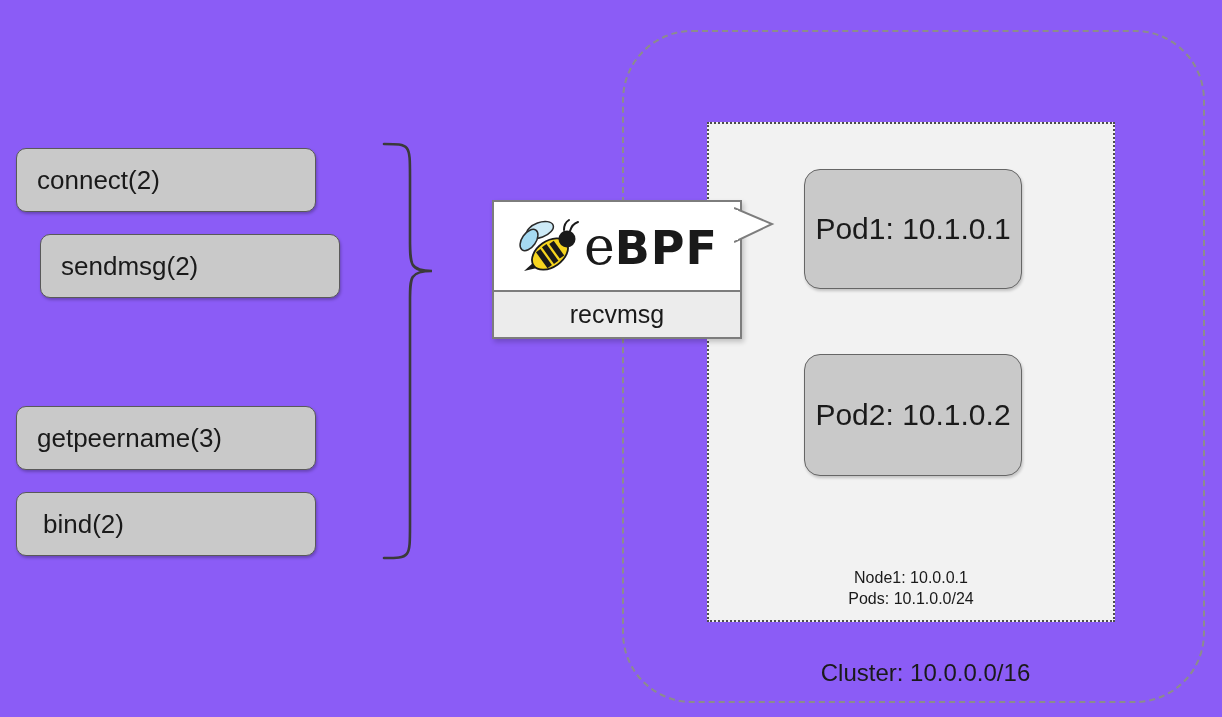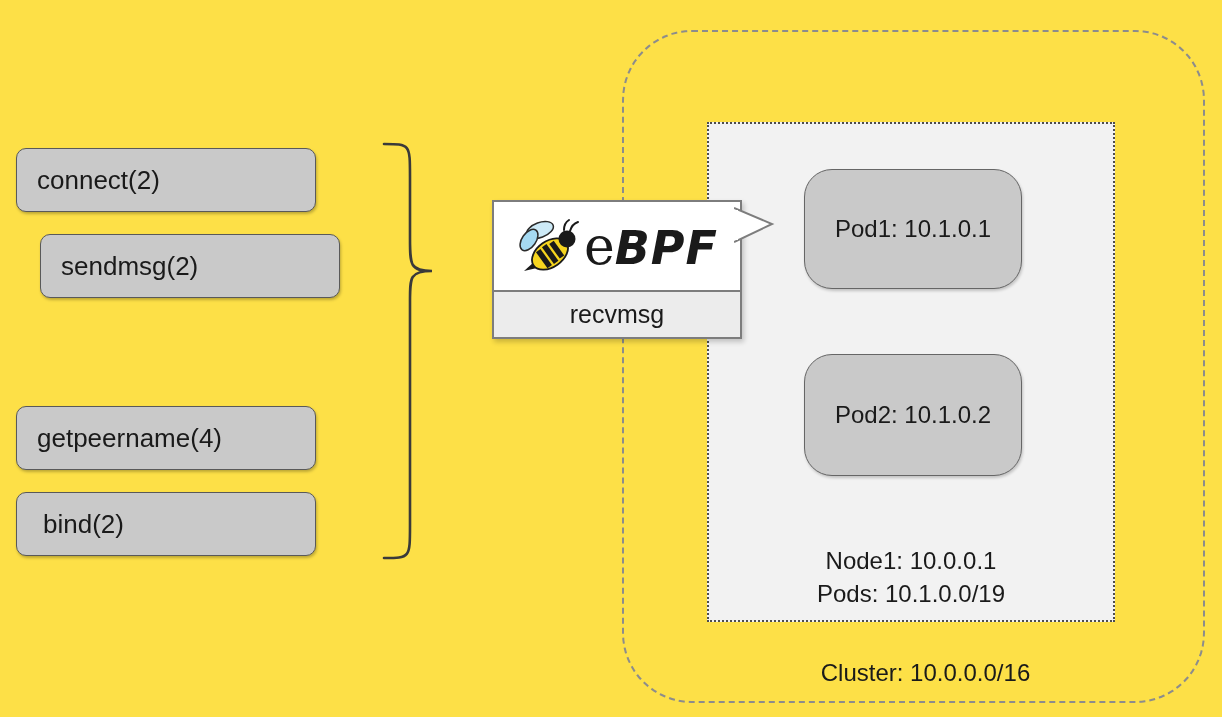--- a/index.html
+++ b/index.html
@@ -1,20 +1,20 @@
 <!DOCTYPE html>
 <html><head>
 <meta charset="utf-8">
 <style>
   html, body { margin: 0; padding: 0; background: #ffffff; }
   .canvas {
     position: relative;
     width: 1222px;
     height: 717px;
-    background: #fde047;
+    background: #8b5cf6;
     font-family: "Liberation Sans", sans-serif;
     color: #1a1a1a;
     overflow: hidden;
   }
 
   
   .syscall {
     position: absolute;
     left: 16px;
     width: 300px;
@@ -67,21 +67,20 @@
     font-family: "DejaVu Serif", serif;
     font-size: 52px;
     line-height: 1;
   }
   .logo-bpf {
     font-family: "DejaVu Sans", sans-serif;
     font-weight: bold;
     font-size: 46px;
     line-height: 1;
     letter-spacing: 1px;
-    font-style: italic;
   }
   .ebpf-hook {
     height: 45px;
     border-top: 2px solid #7d7d7d;
     background: #ececec;
     display: flex;
     align-items: center;
     justify-content: center;
     font-size: 25px;
   }
@@ -122,62 +121,62 @@
     background: #f2f2f2;
     border: 2px dotted #4d4d4d;
     box-sizing: border-box;
   }
   .pod {
     position: absolute;
     left: 95px;
     width: 218px;
     background: #c9c9c9;
     border: 1.5px solid #666666;
-    border-radius: 28px;
+    border-radius: 16px;
     box-sizing: border-box;
     display: flex;
     align-items: center;
     justify-content: center;
-    font-size: 24px;
+    font-size: 30px;
     box-shadow: 1px 2px 3px rgba(0,0,0,0.2);
   }
   .pod1 { top: 45px; height: 120px; }
   .pod2 { top: 230px; height: 122px; }
 
   .node-labels {
     position: absolute;
     bottom: 10px;
     left: 0;
     width: 100%;
     text-align: center;
-    font-size: 24px;
+    font-size: 16px;
     line-height: 1.35;
   }
 </style>
 </head>
 <body>
 
 <div class="canvas">
 
   <div class="syscall s0">connect(2)</div>
   <div class="syscall s1">sendmsg(2)</div>
-  <div class="syscall s3">getpeername(4)</div>
+  <div class="syscall s3">getpeername(3)</div>
   <div class="syscall s4">bind(2)</div>
 
   <svg class="brace" viewBox="0 0 56 420">
     <path d="M 4,3 C 30,3 30,3 30,36 L 30,98 C 30,124 30,130 52,130 C 30,130 30,136 30,160 L 30,384 C 30,417 30,417 4,417" fill="none" stroke="#3a3a3a" stroke-width="2.6" stroke-linecap="round"></path>
   </svg>
 
   <div class="cluster">
     <div class="node">
       <div class="pod pod1">Pod1: 10.1.0.1</div>
       <div class="pod pod2">Pod2: 10.1.0.2</div>
       <div class="node-labels">
         <div>Node1: 10.0.0.1</div>
-        <div>Pods: 10.1.0.0/19</div>
+        <div>Pods: 10.1.0.0/24</div>
       </div>
     </div>
     <div class="cluster-label">Cluster: 10.0.0.0/16</div>
   </div>
 
   <div class="ebpf-widget">
     <div class="ebpf-logo-row">
       <svg width="64" height="56" viewBox="0 0 64 56">
 
         <ellipse cx="24" cy="12" rx="14" ry="7.5" fill="#cdeaf7" stroke="#2a2a2a" stroke-width="1.5" transform="rotate(-20 24 12)"></ellipse>

